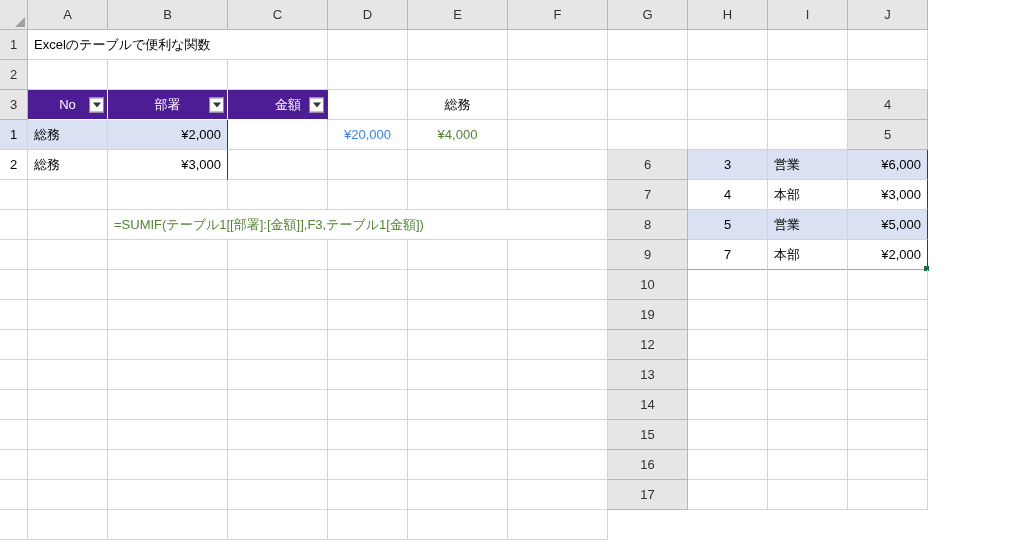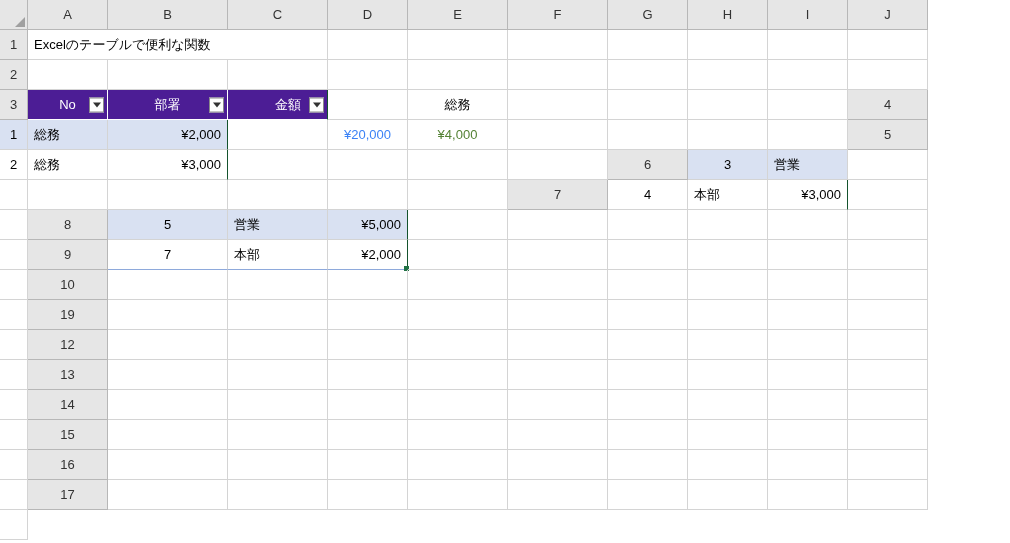--- a/index.html
+++ b/index.html
@@ -174,34 +174,36 @@
   <div class="cell band0 left">総務</div>
   <div class="cell band0 right table-right">¥3,000</div>
   <div class="cell"></div>
   <div class="cell"></div>
   <div class="cell"></div>
   <div class="cell"></div>
 
   <div class="rowhead">6</div>
   <div class="cell band1 center">3</div>
   <div class="cell band1 left">営業</div>
+  <div class="cell band1 right table-right">¥6,000</div>
   <div class="cell"></div>
   <div class="cell"></div>
   <div class="cell"></div>
   <div class="cell"></div>
   <div class="cell"></div>
   <div class="cell"></div>
   <div class="cell"></div>
 
   <div class="rowhead">7</div>
   <div class="cell band0 center">4</div>
   <div class="cell band0 left">本部</div>
   <div class="cell band0 right table-right">¥3,000</div>
   <div class="cell"></div>
   <div class="cell"></div>
+  <div class="cell left green overflow" style="grid-column: span 5;">=SUMIF(テーブル1[[部署]:[金額]],F3,テーブル1[金額])</div>
 
   <div class="rowhead">8</div>
   <div class="cell band1 center">5</div>
   <div class="cell band1 left">営業</div>
   <div class="cell band1 right table-right">¥5,000</div>
   <div class="cell"></div>
   <div class="cell"></div>
   <div class="cell"></div>
   <div class="cell"></div>
   <div class="cell"></div>

